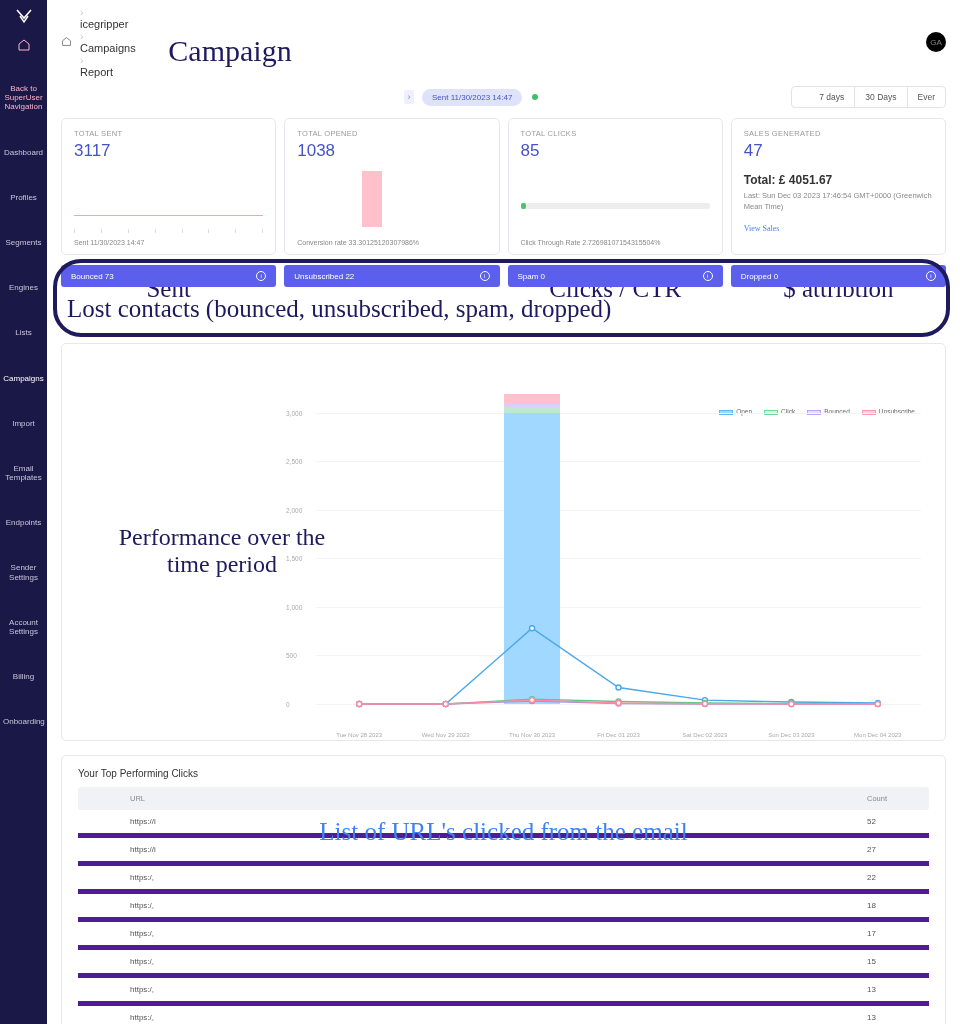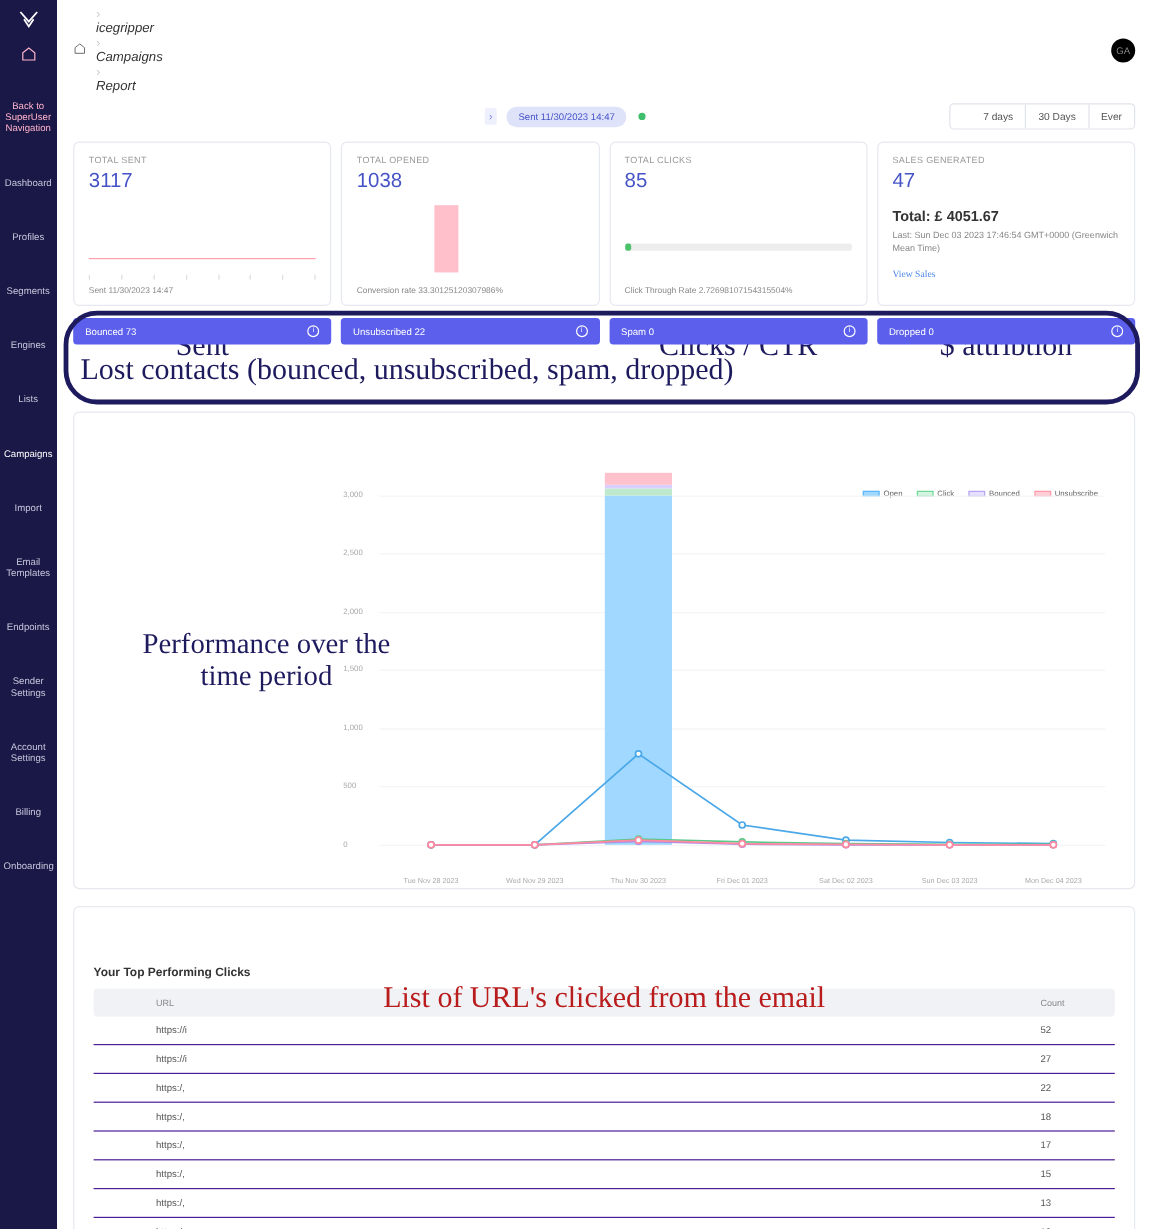--- a/index.html
+++ b/index.html
@@ -8,21 +8,21 @@
 .sidebar { position: fixed; left: 0; top: 0; width: 47px; height: 100%; background: #1a1846; color: #fff; text-align: center; padding-top: 8px; }
 .sidebar .logo { width: 20px; height: 16px; margin: 0 auto 14px; position: relative; }
 .sidebar .logo svg { width: 20px; height: 16px; }
 .sidebar .home-ico { width: 14px; height: 14px; margin: 0 auto 6px; }
 .sidebar-item { font-size: 8px; line-height: 1.15; color: #c7c6dc; padding: 4px 3px; cursor: pointer; margin-top: 28px; }
 .sidebar-item.active { color: #fff; font-weight: 500; }
 .sidebar-item.special { color: #ffb3cc; }
 
 .top { margin-left: 47px; padding: 6px 14px 4px; display: flex; align-items: center; gap: 8px; }
 .home-link svg { width: 11px; height: 11px; stroke: #666; }
-.crumb { display: flex; align-items: center; gap: 6px; font-style: italic; }
+.crumb { display: flex; align-items: center; gap: 6px; }
 .crumb-sep { color: #ccc; }
 .avatar { margin-left: auto; width: 20px; height: 20px; border-radius: 50%; background: #000000; color: #888; font-size: 8px; display: flex; align-items: center; justify-content: center; }
 
 .main { margin-left: 47px; padding: 4px 14px 20px; }
 
 .campaign-title { font-family: Georgia, serif; font-size: 30px; color: #1e1a5e; text-align: center; margin: 8px 0 12px; position: absolute; left: 70px; top: 26px; width: 320px; }
 
 .header-row { display: flex; align-items: center; gap: 8px; margin-bottom: 10px; }
 .chev { width: 10px; height: 14px; background: #eef0fd; color: #7c84e8; display: flex; align-items: center; justify-content: center; border-radius: 2px; font-size: 9px; cursor: pointer; }
 .pill { background: #dfe3fa; color: #4653c7; font-size: 8px; padding: 4px 10px; border-radius: 10px; }
@@ -65,28 +65,28 @@
 .legend .l-unsub i { background:#ffd0d8; border:1px solid #ff99ab; }
 .perf-annot { position:absolute; left: 50px; top: 180px; font-family: Georgia, serif; font-size: 24px; color: #1e1a5e; text-align:center; width: 220px; }
 .chart-area { height: 360px; margin-left: 230px; position: relative; }
 .ytick { position:absolute; left:-30px; font-size:6.5px; color:#aaa; transform:translateY(-50%); }
 .xtick { position:absolute; bottom:-14px; font-size:6px; color:#aaa; transform:translateX(-50%); white-space:nowrap; }
 .grid { position:absolute; left:0; right:0; border-top:1px solid #f4f4f6; }
 .bar-col { position:absolute; width:56px; }
 .bar-seg { width:100%; }
 
 .clicks-box { border: 1px solid #e6e8ef; border-radius: 5px; padding: 12px 16px 14px; margin-top: 14px; position: relative; }
-.clicks-title { font-size: 10px; font-weight:bold; color:#333; margin-bottom: 8px; margin-top: 37px; }
+.clicks-title { font-size: 10px; font-weight:normal; color:#333; margin-bottom: 8px; }
 .table { width: 100%; }
 .table-head, .table-row { display:flex; padding: 7px 12px; }
 .table-head { background:#f1f2f6; color:#888; font-size:7.5px; border-radius:3px; }
-.table-row { border-bottom:1px solid #4c1d95; font-size:8px; color:#555; }
+.table-row { border-bottom:5px solid #4c1d95; font-size:8px; color:#555; }
 .col-url { flex:1;padding-left:40px; }
 .col-count { width:50px; text-align:left; }
-.clicks-annot { position:absolute; left:0; right:0; top:62px; text-align:center; font-family: Georgia, serif; font-size:25px; color:#b91c1c; pointer-events:none; }
+.clicks-annot { position:absolute; left:0; right:0; top:62px; text-align:center; font-family: Georgia, serif; font-size:25px; color:#3b82f6; pointer-events:none; }
 </style>
 </head>
 <body>
 
 <div class="sidebar">
   <div class="logo">
     <svg viewBox="0 0 20 16">
         <path d="M3 2 L10 10 L17 2 M6 8 L10 14 L14 8" stroke="#fff" stroke-width="1.5" fill="none"></path>
       </svg>
   </div>
@@ -118,20 +118,21 @@
     <svg viewBox="0 0 14 14">
         <path d="M2 6 L7 2 L12 6 V12 H2 Z" fill="none" stroke-width="1"></path>
       </svg>
   </span>
   <span id="breadcrumbs"><span class="crumb-sep"> › </span><span class="crumb">icegripper</span><span class="crumb-sep"> › </span><span class="crumb">Campaigns</span><span class="crumb-sep"> › </span><span class="crumb">Report</span></span>
   <div class="avatar">GA</div>
 </div>
 
 <div class="main">
 
+  <div class="campaign-title">Campaign</div>
 
   <div class="header-row">
     <div style="width:335px"></div>
     <div class="chev">›</div>
     <div class="pill">Sent 11/30/2023 14:47</div>
     <div class="dot-green"></div>
     <div class="range" id="ranges">
         <div>7 days</div>
         <div>30 Days</div>
         <div>Ever</div>

